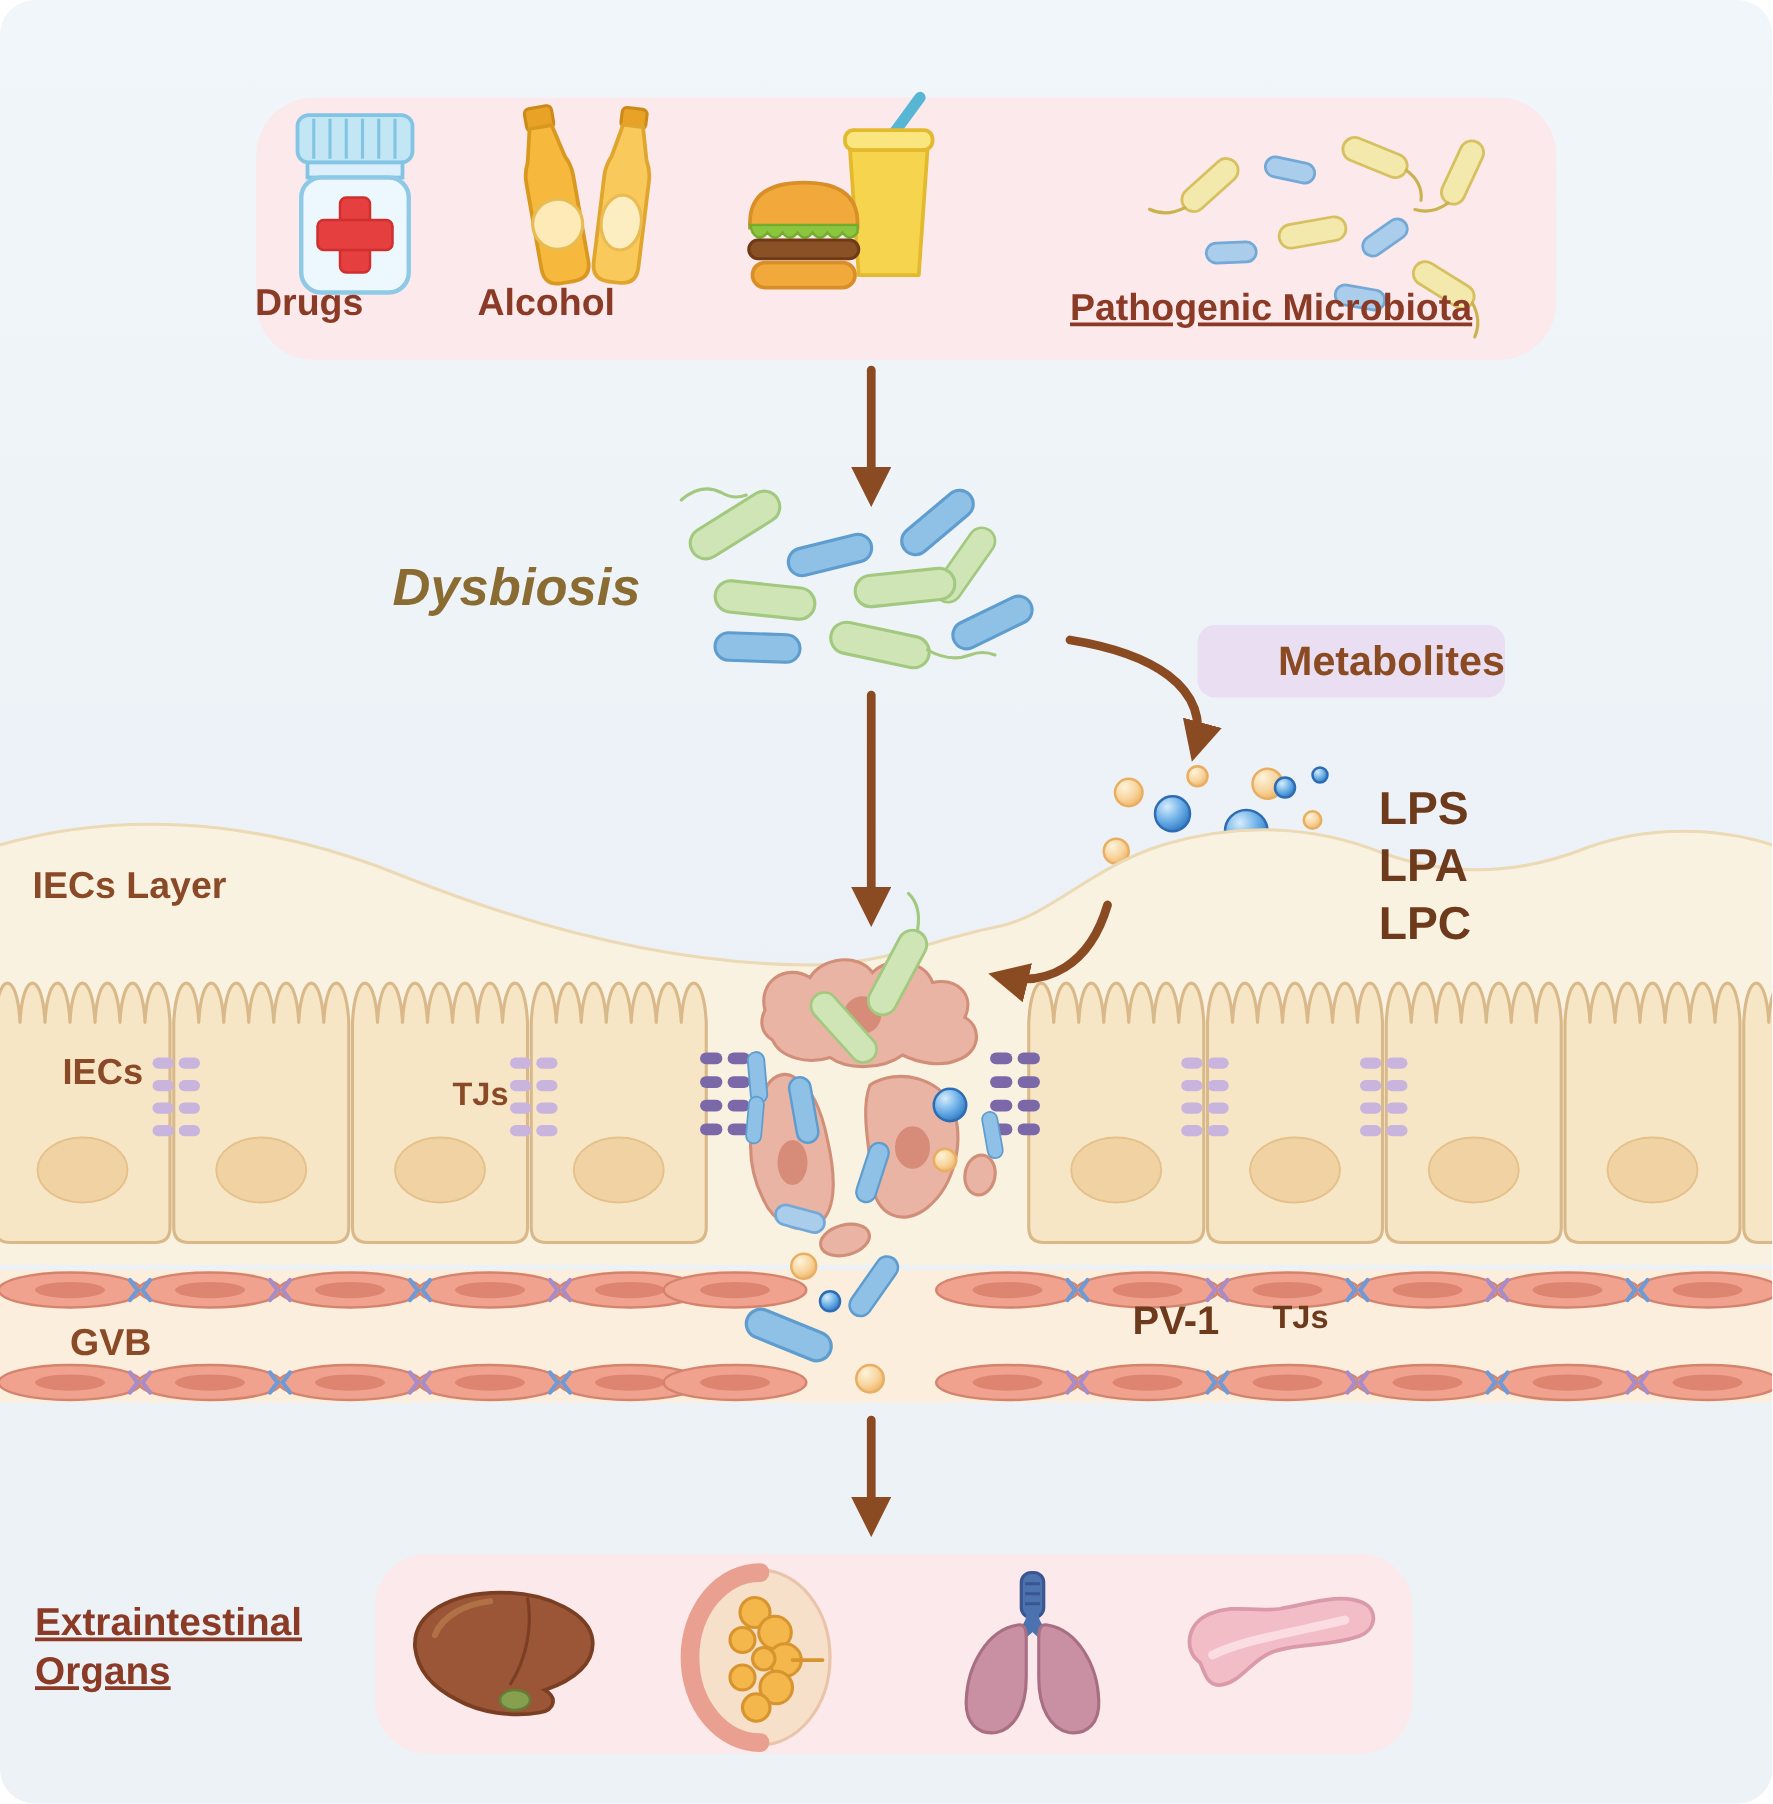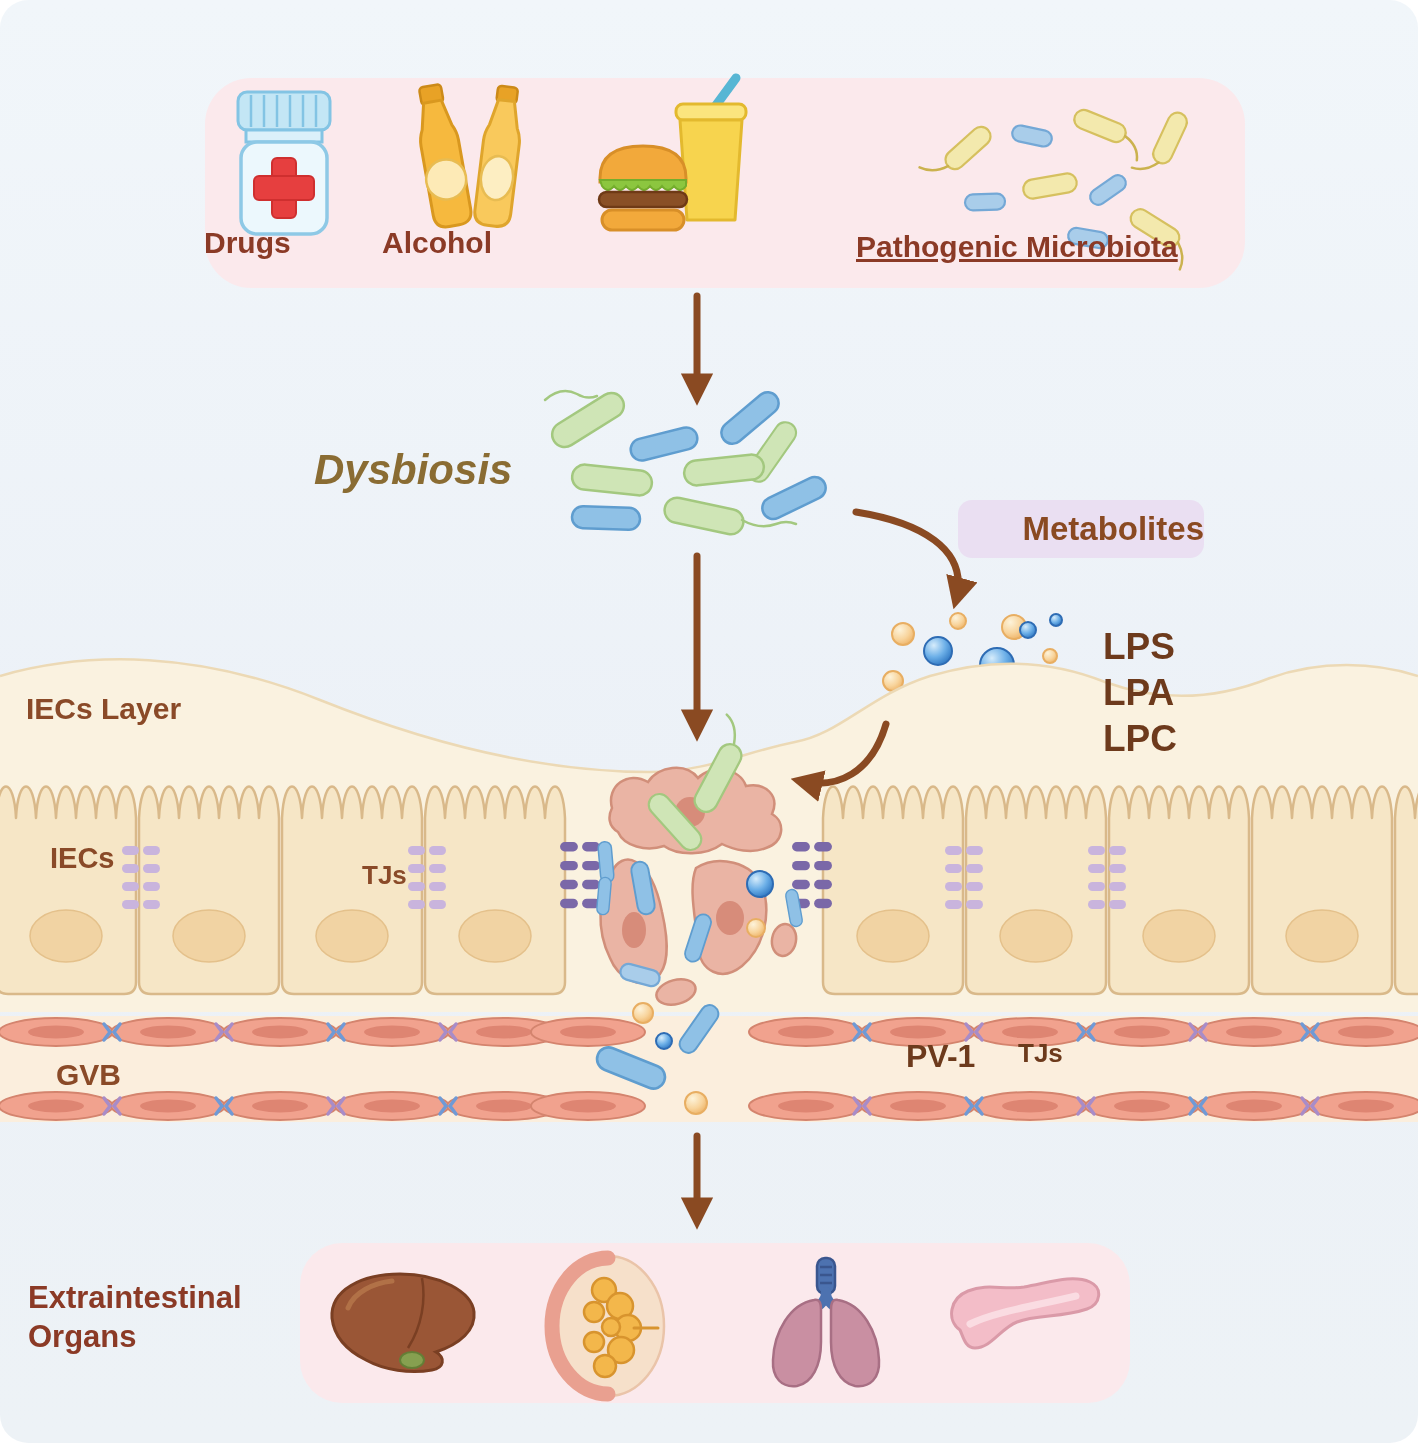--- a/index.html
+++ b/index.html
@@ -20,21 +20,21 @@
      background:var(--metabolites_bg,#eadff2);border-radius:14px;display:flex;align-items:center;justify-content:flex-end;
      font-size:33px;font-weight:700;color:var(--metabolites_text,#8a4a22);}
   .lbl-lp{left:1103px;font-size:37px;color:var(--dark_brown,#6d3a1c);}
   #lbl-lps{top:626px;} #lbl-lpa{top:672px;} #lbl-lpc{top:718px;}
   #lbl-mucus{left:26px;top:692px;font-size:30px;}
   #lbl-iecs{left:30px;top:842px;font-size:29px;margin-left:20px;}
   #lbl-tjs{left:362px;top:860px;font-size:26px;}
   #lbl-gvb{left:28px;top:1058px;font-size:30px;margin-left:28px;}
   #lbl-pv1{left:906px;top:1038px;font-size:32px;color:var(--dark_brown,#6d3a1c);}
   #lbl-tjs2{left:1018px;top:1038px;font-size:26px;color:var(--dark_brown,#6d3a1c);}
-  .lbl-extra{left:28px;font-size:31px;color:var(--label_red_brown,#8b3a26);}
+  .lbl-extra{left:28px;font-size:31px;color:var(--label_red_brown,#8b3a26);text-decoration:underline;}
   #lbl-extra1{top:1280px;} #lbl-extra2{top:1319px;}
   .arrow{fill:none;stroke:var(--arrow_brown,#8a4a22);stroke-width:7;marker-end:url(#ah);stroke-linecap:round;}
   .flag-g{stroke:#a3c87f;stroke-width:2.5;fill:none;stroke-linecap:round;}
   .flag-y{stroke:#cbb24e;stroke-width:2.5;fill:none;stroke-linecap:round;}
   .dotB{fill:url(#gBlue);stroke:#2e6cb4;stroke-width:2;}
   .dotO{fill:url(#gOrange);stroke:#e8ae62;stroke-width:2;}
 </style>
 </head>
 <body>
 

